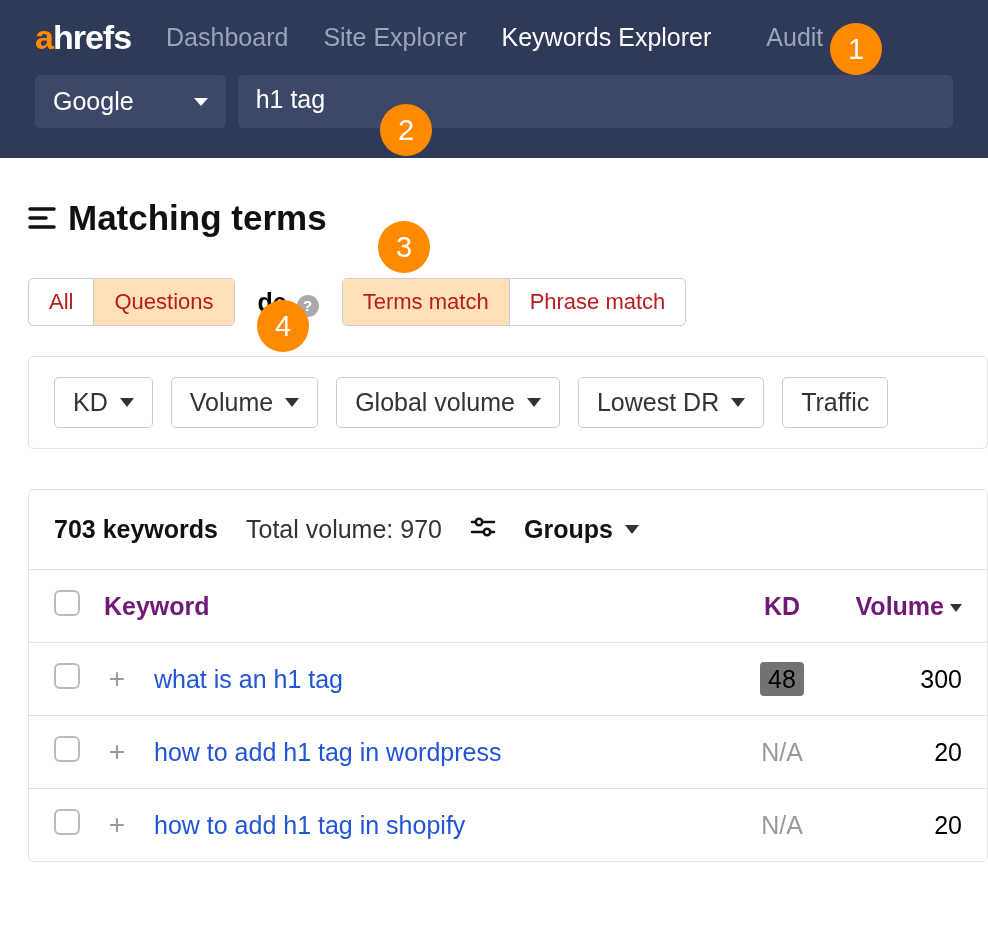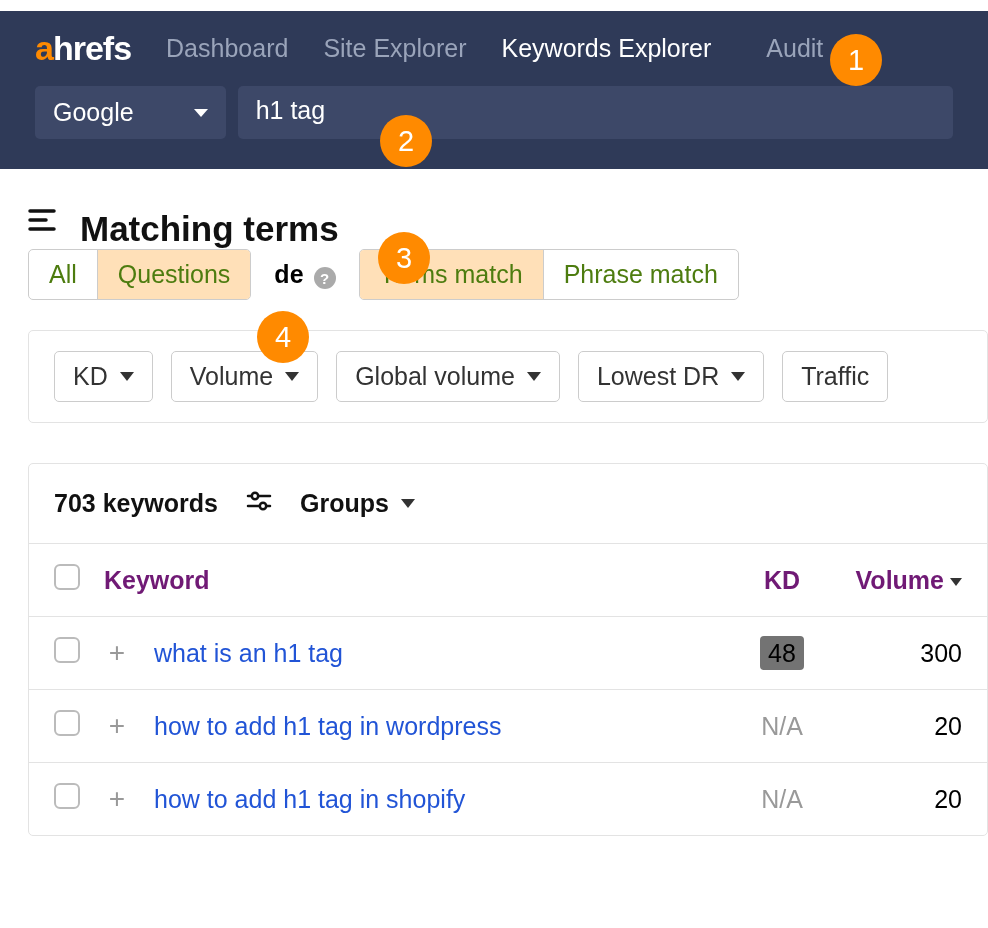--- a/index.html
+++ b/index.html
@@ -5,21 +5,20 @@
 * { box-sizing: border-box; margin: 0; padding: 0; }
 body {
   font-family: -apple-system, BlinkMacSystemFont, "Segoe UI", Helvetica, Arial, sans-serif;
   background: #fff;
   width: 988px;
   overflow: hidden;
 }
 .topbar {
   background: #2f3a58;
   padding: 0;
-  margin-top: 11px;
 }
 .nav-row {
   display: flex;
   align-items: center;
   padding: 18px 30px 18px 35px;
   gap: 35px;
 }
 .logo {
   font-size: 34px;
   font-weight: 800;
@@ -60,22 +59,23 @@
   font-size: 25px;
   padding: 10px 18px;
   border-radius: 5px;
   flex: 1;
 }
 .page-area {
   padding: 40px 0 0 28px;
 }
 .page-title-row {
   display: flex;
-  align-items: flex-start;
-  gap: 24px;
+  align-items: center;
+  gap: 12px;
+  margin-bottom: 40px;
 }
 .hamburger svg { display: block; }
 .page-title {
   font-size: 35px;
   font-weight: 700;
   color: #111;
 }
 .filter-tabs {
   display: flex;
   gap: 23px;
@@ -83,22 +83,22 @@
   align-items: center;
 }
 .tab-group {
   display: flex;
   border: 1px solid #ccc;
   border-radius: 5px;
   overflow: hidden;
 }
 .tab {
   padding: 10px 20px;
-  font-size: 25px;
-  color: #4d7c0f;
+  font-size: 22px;
+  color: #b91c1c;
   cursor: pointer;
   border-right: 1px solid #ccc;
 }
 .tab:last-child { border-right: none; }
 .tab.active { background: #ffe0b8; }
 .mode-label {
   font-size: 25px;
   font-weight: 700;
   color: #000;
   display: flex;
@@ -286,20 +286,21 @@
           <span class="caret"></span>
         </div>
     <div class="filter-btn">
           <span>Traffic</span>
         </div>
   </div>
 
   <div class="results-card">
     <div class="results-header">
       <span class="count">703 keywords</span>
+      <span>Total volume: 970</span>
       <span>
         <svg width="26" height="22" viewBox="0 0 26 22">
               <g stroke="#111" stroke-width="2.5" stroke-linecap="round" fill="none">
                 <line x1="2" y1="6" x2="24" y2="6"></line>
                 <line x1="2" y1="16" x2="24" y2="16"></line>
                 <circle cx="9" cy="6" r="3.2" fill="#fff"></circle>
                 <circle cx="17" cy="16" r="3.2" fill="#fff"></circle>
               </g>
             </svg>
       </span>

